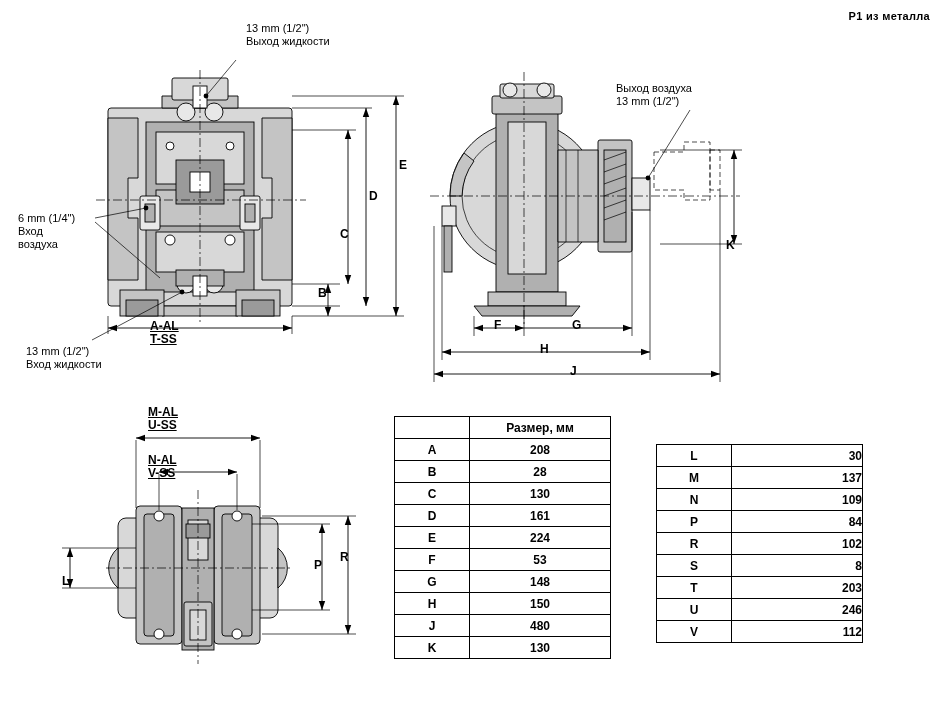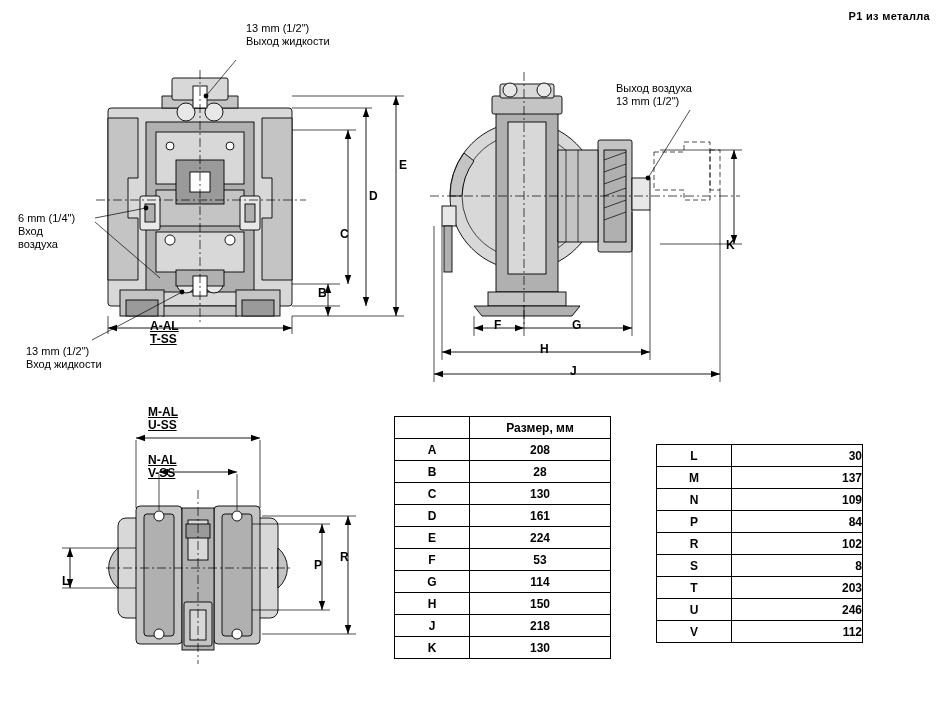--- a/index.html
+++ b/index.html
@@ -349,29 +349,29 @@
         <tr>
           <td class="let">E</td>
           <td class="val">224</td>
         </tr>
         <tr>
           <td class="let">F</td>
           <td class="val">53</td>
         </tr>
         <tr>
           <td class="let">G</td>
-          <td class="val">114</td>
+          <td class="val">148</td>
         </tr>
         <tr>
           <td class="let">H</td>
           <td class="val">150</td>
         </tr>
         <tr>
           <td class="let">J</td>
-          <td class="val">218</td>
+          <td class="val">480</td>
         </tr>
         <tr>
           <td class="let">K</td>
           <td class="val">130</td>
         </tr>
       </tbody>
   </table>
 
   <table class="dimtbl2" style="left:656px; top:444px;">
     <tbody id="tbl-right-body">

